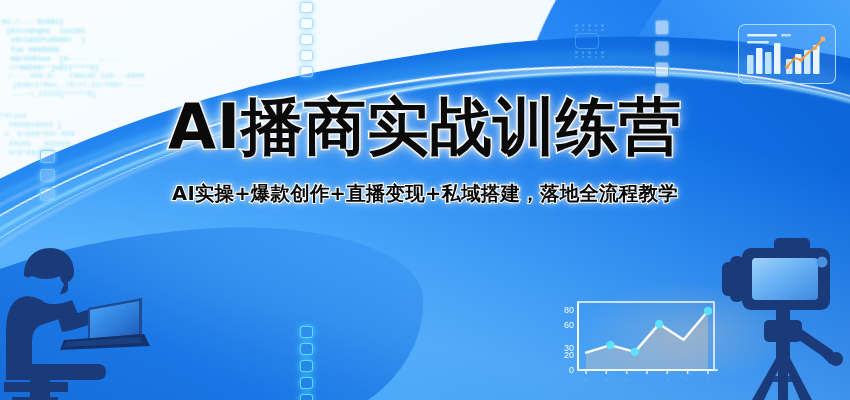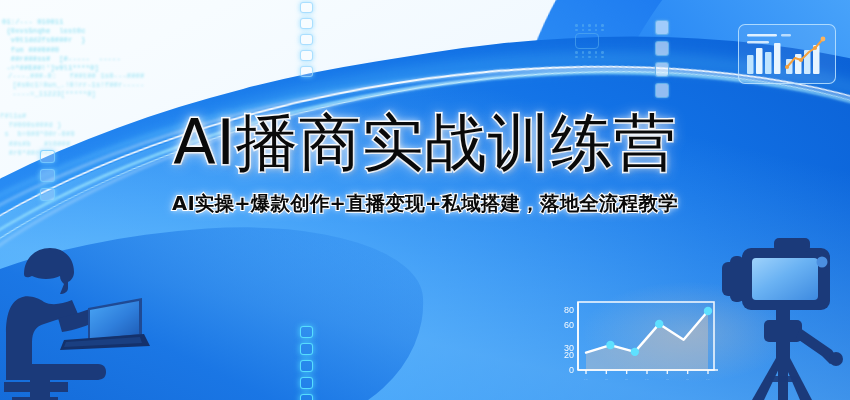--- a/index.html
+++ b/index.html
@@ -171,39 +171,39 @@
 
   
   #title-block{
     position:absolute;left:0;right:0;top:96px;
     text-align:center;
     z-index:6;
   }
   #main-title{
     font-family:"DejaVu Sans","Liberation Sans",sans-serif;
     font-size:62px;
-    font-weight:normal;
+    font-weight:bold;
     color:#0a0a0a;
     letter-spacing:1px;
     line-height:1;
-    margin:16px;
+    margin:0;
     -webkit-text-stroke:3px #ffffff;
     paint-order:stroke fill;
     text-shadow:
       0 0 6px rgba(255,255,255,.95),
       0 0 14px rgba(255,255,255,.85),
       2px 3px 5px rgba(40,90,150,.35);
   }
   #sub-title{
     font-family:"DejaVu Sans","Liberation Sans",sans-serif;
     font-size:19.5px;
     font-weight:bold;
     color:#0a0a0a;
     letter-spacing:.2px;
-    margin:8px 0 0 0;
+    margin:22px 0 0 0;
     -webkit-text-stroke:2px #ffffff;
     paint-order:stroke fill;
     text-shadow:0 0 5px rgba(255,255,255,.95),0 0 10px rgba(255,255,255,.8);
   }
 
   
   #person-laptop{position:absolute;left:2px;top:236px;z-index:5;}
   #camera-tripod{position:absolute;left:716px;top:232px;z-index:5;}
 
   

